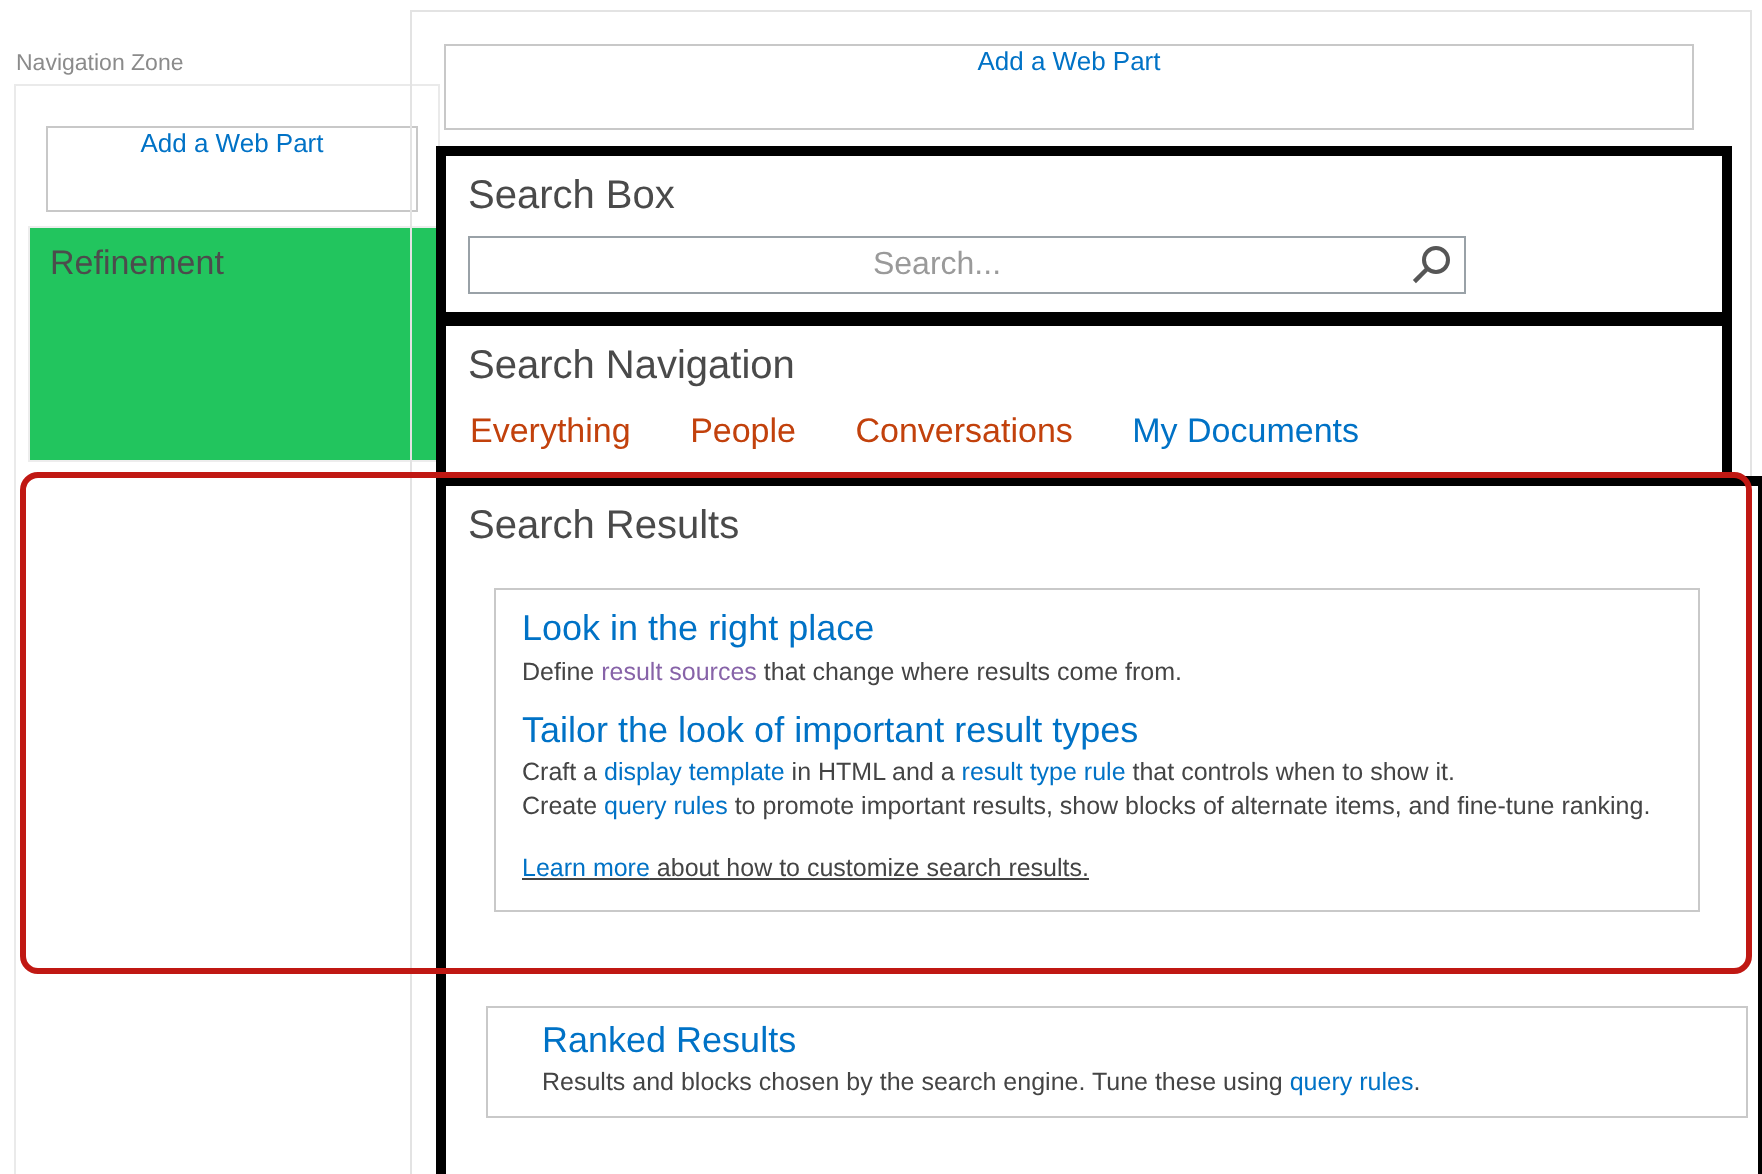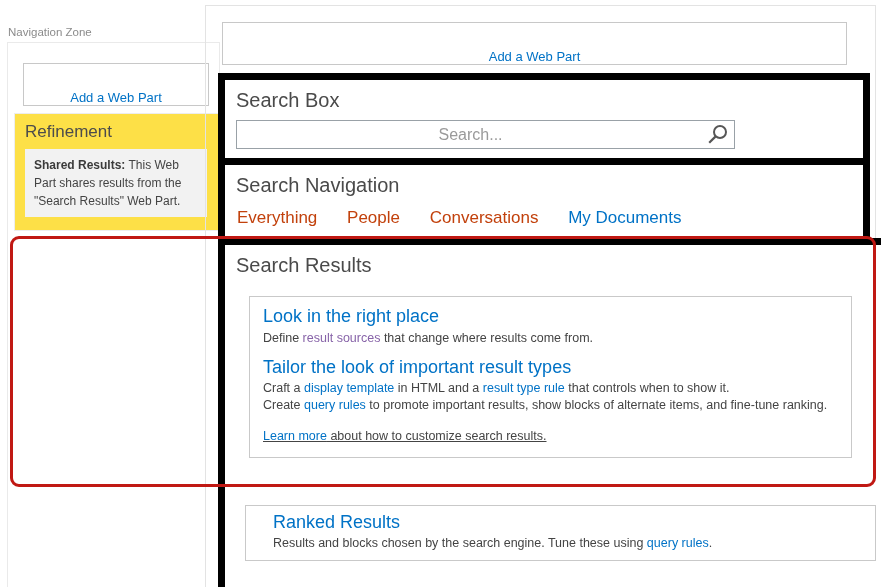--- a/index.html
+++ b/index.html
@@ -4,30 +4,30 @@
 <style>
   html,body{margin:0;padding:0;background:#fff;}
   .canvas{
     position:relative;width:881px;height:587px;background:#fff;overflow:hidden;
     font-family:"Liberation Sans","DejaVu Sans",sans-serif;color:#444;
   }
   
   .zone-label{position:absolute;left:8px;top:26px;font-size:11.5px;color:#8b8b8b;}
   .nav-zone{position:absolute;left:7px;top:42px;width:211px;height:544px;border:1px solid #eaeaea;background:transparent;}
   .addwp{border:1px solid #c8c8c8;background:#fff;color:#0072c6;font-size:13px;
-         display:flex;align-items:flex-end;justify-content:center;cursor:pointer;}
+         display:flex;align-items:flex-start;justify-content:center;cursor:pointer;}
   .nav-addwp{position:absolute;left:15px;top:20px;width:184px;height:41px;}
-  .refinement{position:absolute;left:6px;top:70px;width:203px;height:116px;border:1px solid #ededed;background:#fde047;}
+  .refinement{position:absolute;left:6px;top:70px;width:203px;height:116px;border:1px solid #ededed;background:#22c55e;}
   .refinement-title{font-size:17px;color:#4c4c4c;padding:8px 0 7px 10px;}
   .refinement-note{margin:0 11px 0 10px;background:#f2f2f2;padding:7px 9px;font-size:12px;line-height:1.5;color:#444;}
   .refinement-note b{color:#3b3b3b;}
   
   .main-zone{position:absolute;left:205px;top:5px;width:669px;height:581px;border:1px solid #e3e3e3;background:transparent;}
   .main-addwp{position:absolute;left:16px;top:16px;width:623px;height:41px;}
-  .wp{position:absolute;left:12px;width:638px;border:7px solid #000000;background:#fff;}
+  .wp{position:absolute;left:12px;width:638px;border:5px solid #000000;background:#fff;}
   .wp-title{font-size:20px;font-weight:400;color:#4a4a4a;padding:9px 0 0 11px;}
   .wp-searchbox{top:67px;height:78px;}
   .wp-searchnav{top:152px;height:73px;}
   .wp-results{top:232px;width:656px;height:353px;}
   
   .search-wrap{position:absolute;left:11px;top:40px;width:499px;height:29px;}
   .search-wrap input{width:100%;height:100%;box-sizing:border-box;border:1px solid #99a1a7;
     padding:0 38px 0 8px;font-family:"Liberation Sans","DejaVu Sans",sans-serif;font-size:16px;color:#444;outline:none;text-align:center;}
   .search-wrap input::placeholder{color:#9a9a9a;opacity:1;}
   .mag{position:absolute;right:6px;top:3px;width:23px;height:23px;cursor:pointer;}
@@ -56,23 +56,20 @@
 
   <div class="zone-label">Navigation Zone</div>
 
   <div class="nav-zone">
     <div class="addwp nav-addwp">
       <span>Add a Web Part</span>
     </div>
 
     <div class="refinement">
       <div class="refinement-title">Refinement</div>
-      <div class="refinement-note">
-        <b>Shared Results:</b><span> This Web Part shares results from the "Search Results" Web Part.</span>
-      </div>
     </div>
   </div>
 
   <div class="main-zone">
 
     <div class="addwp main-addwp">
       <span>Add a Web Part</span>
     </div>
 
     <div class="wp wp-searchbox">

